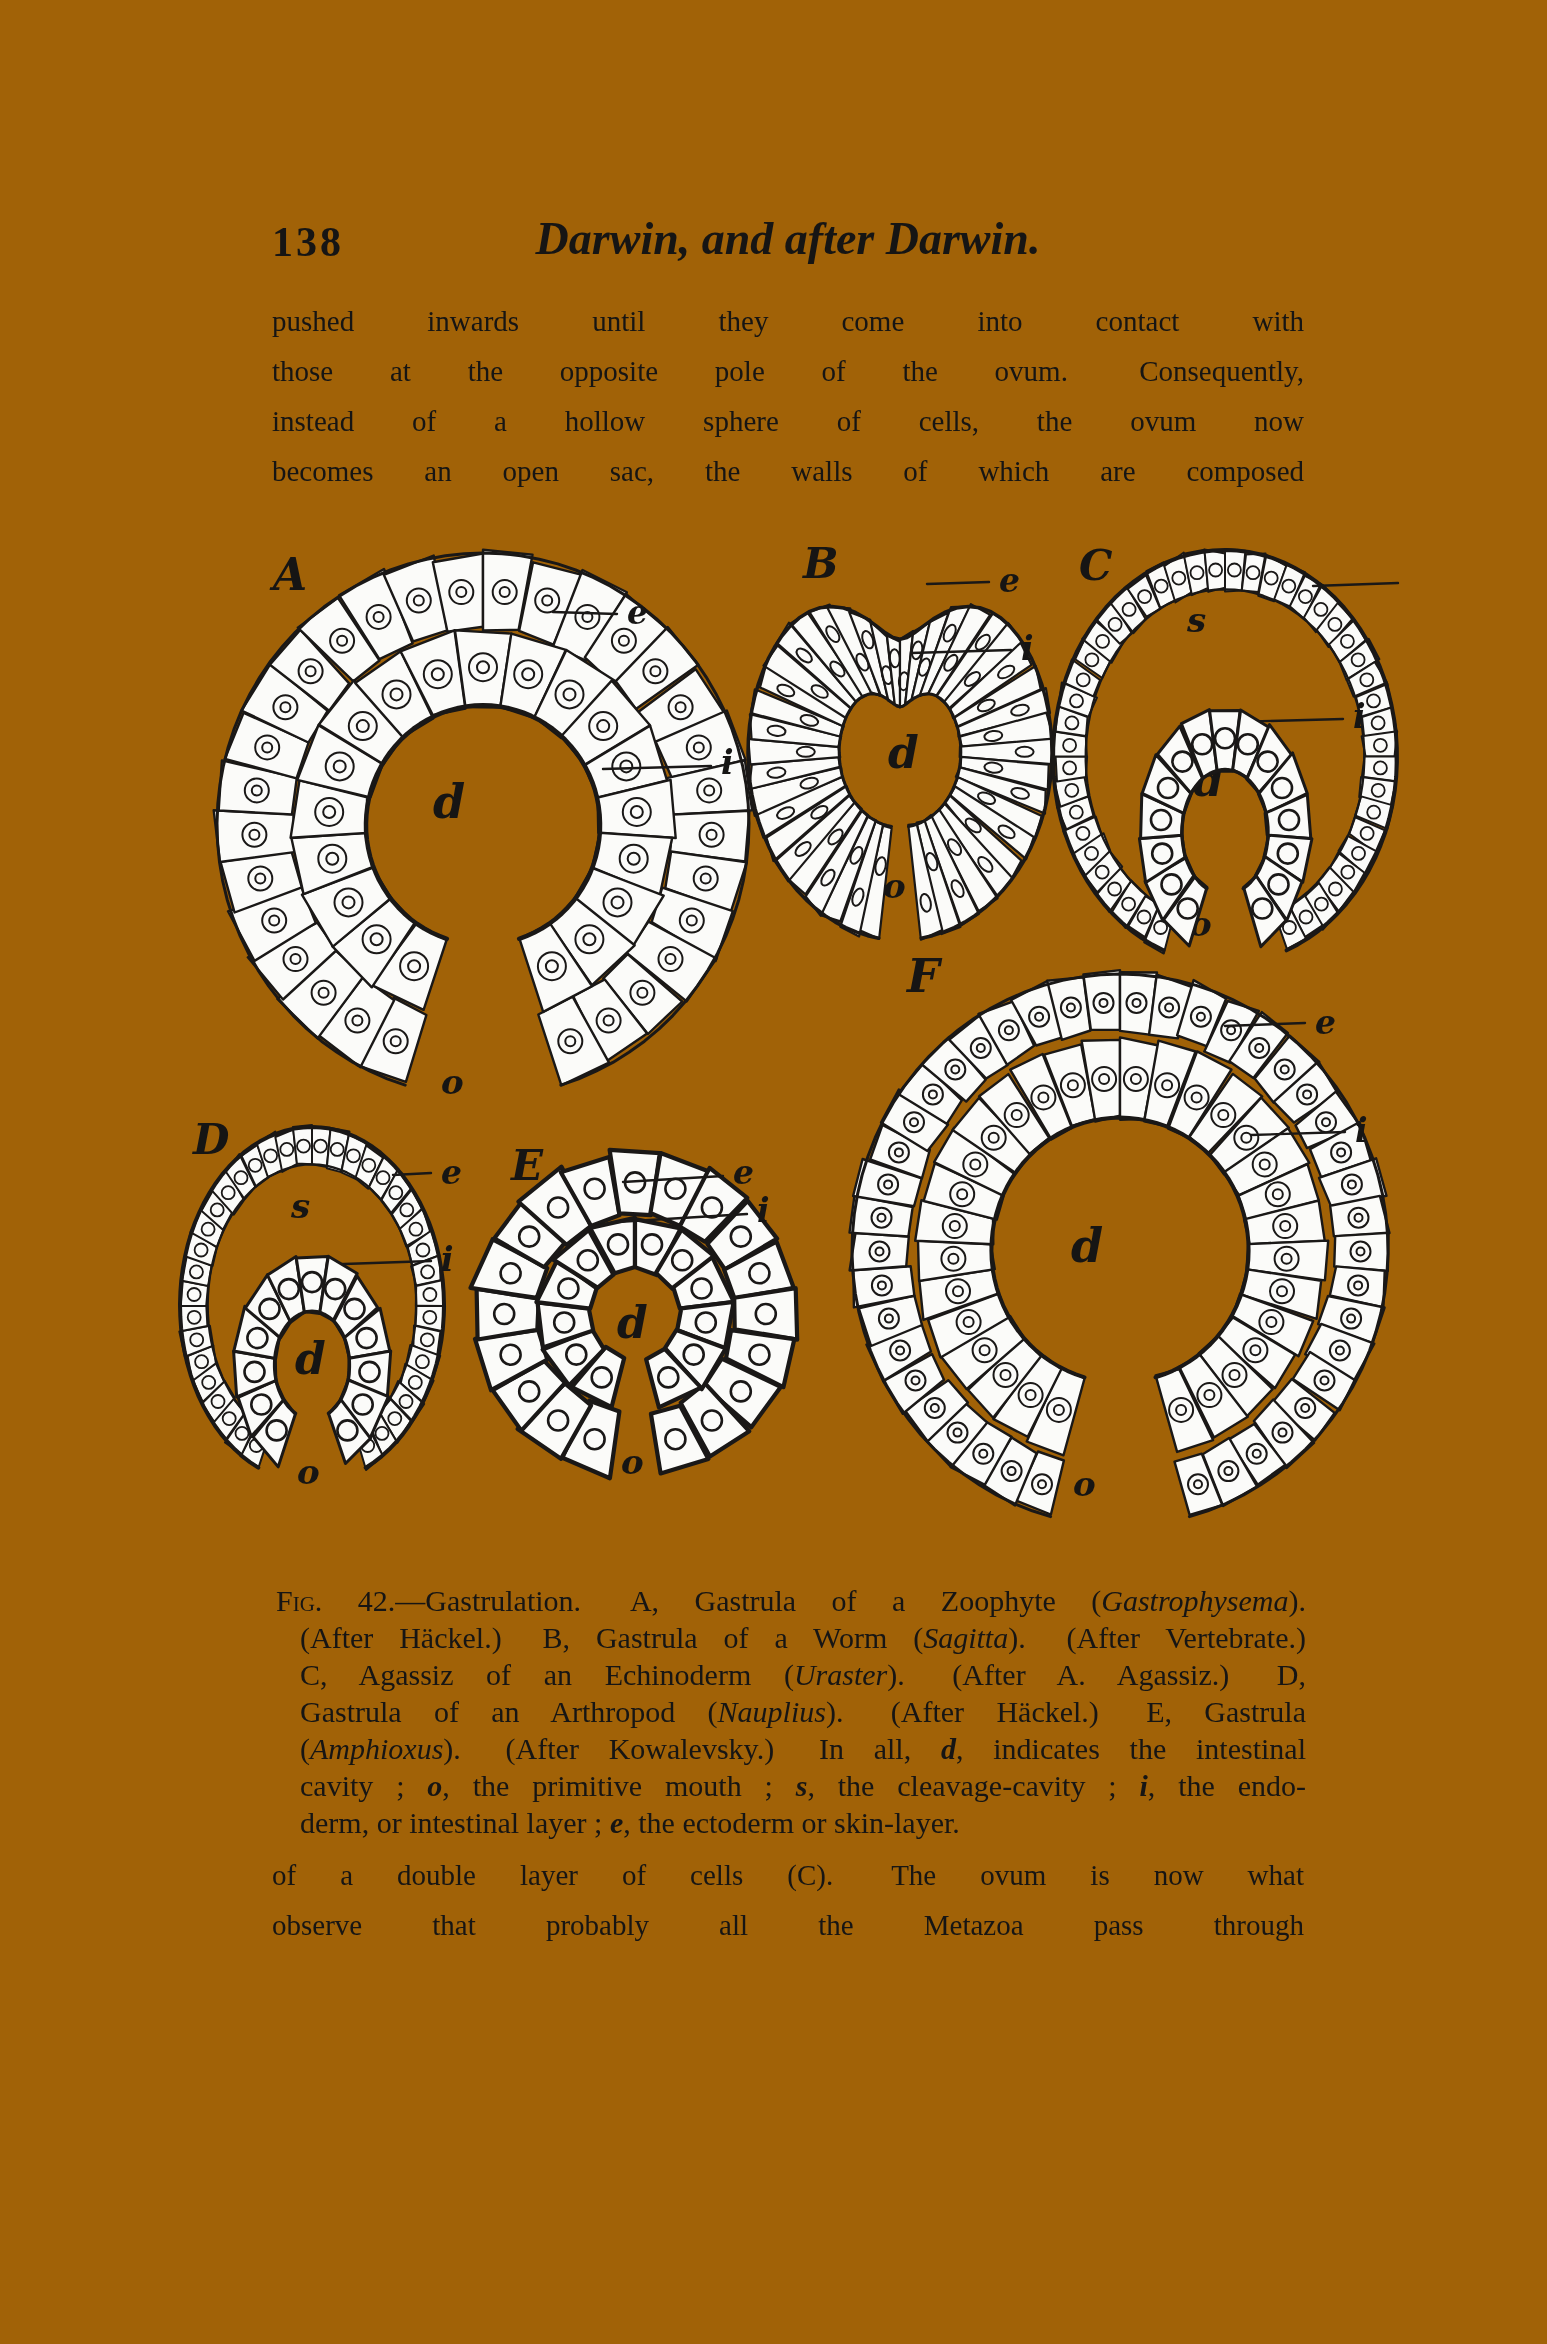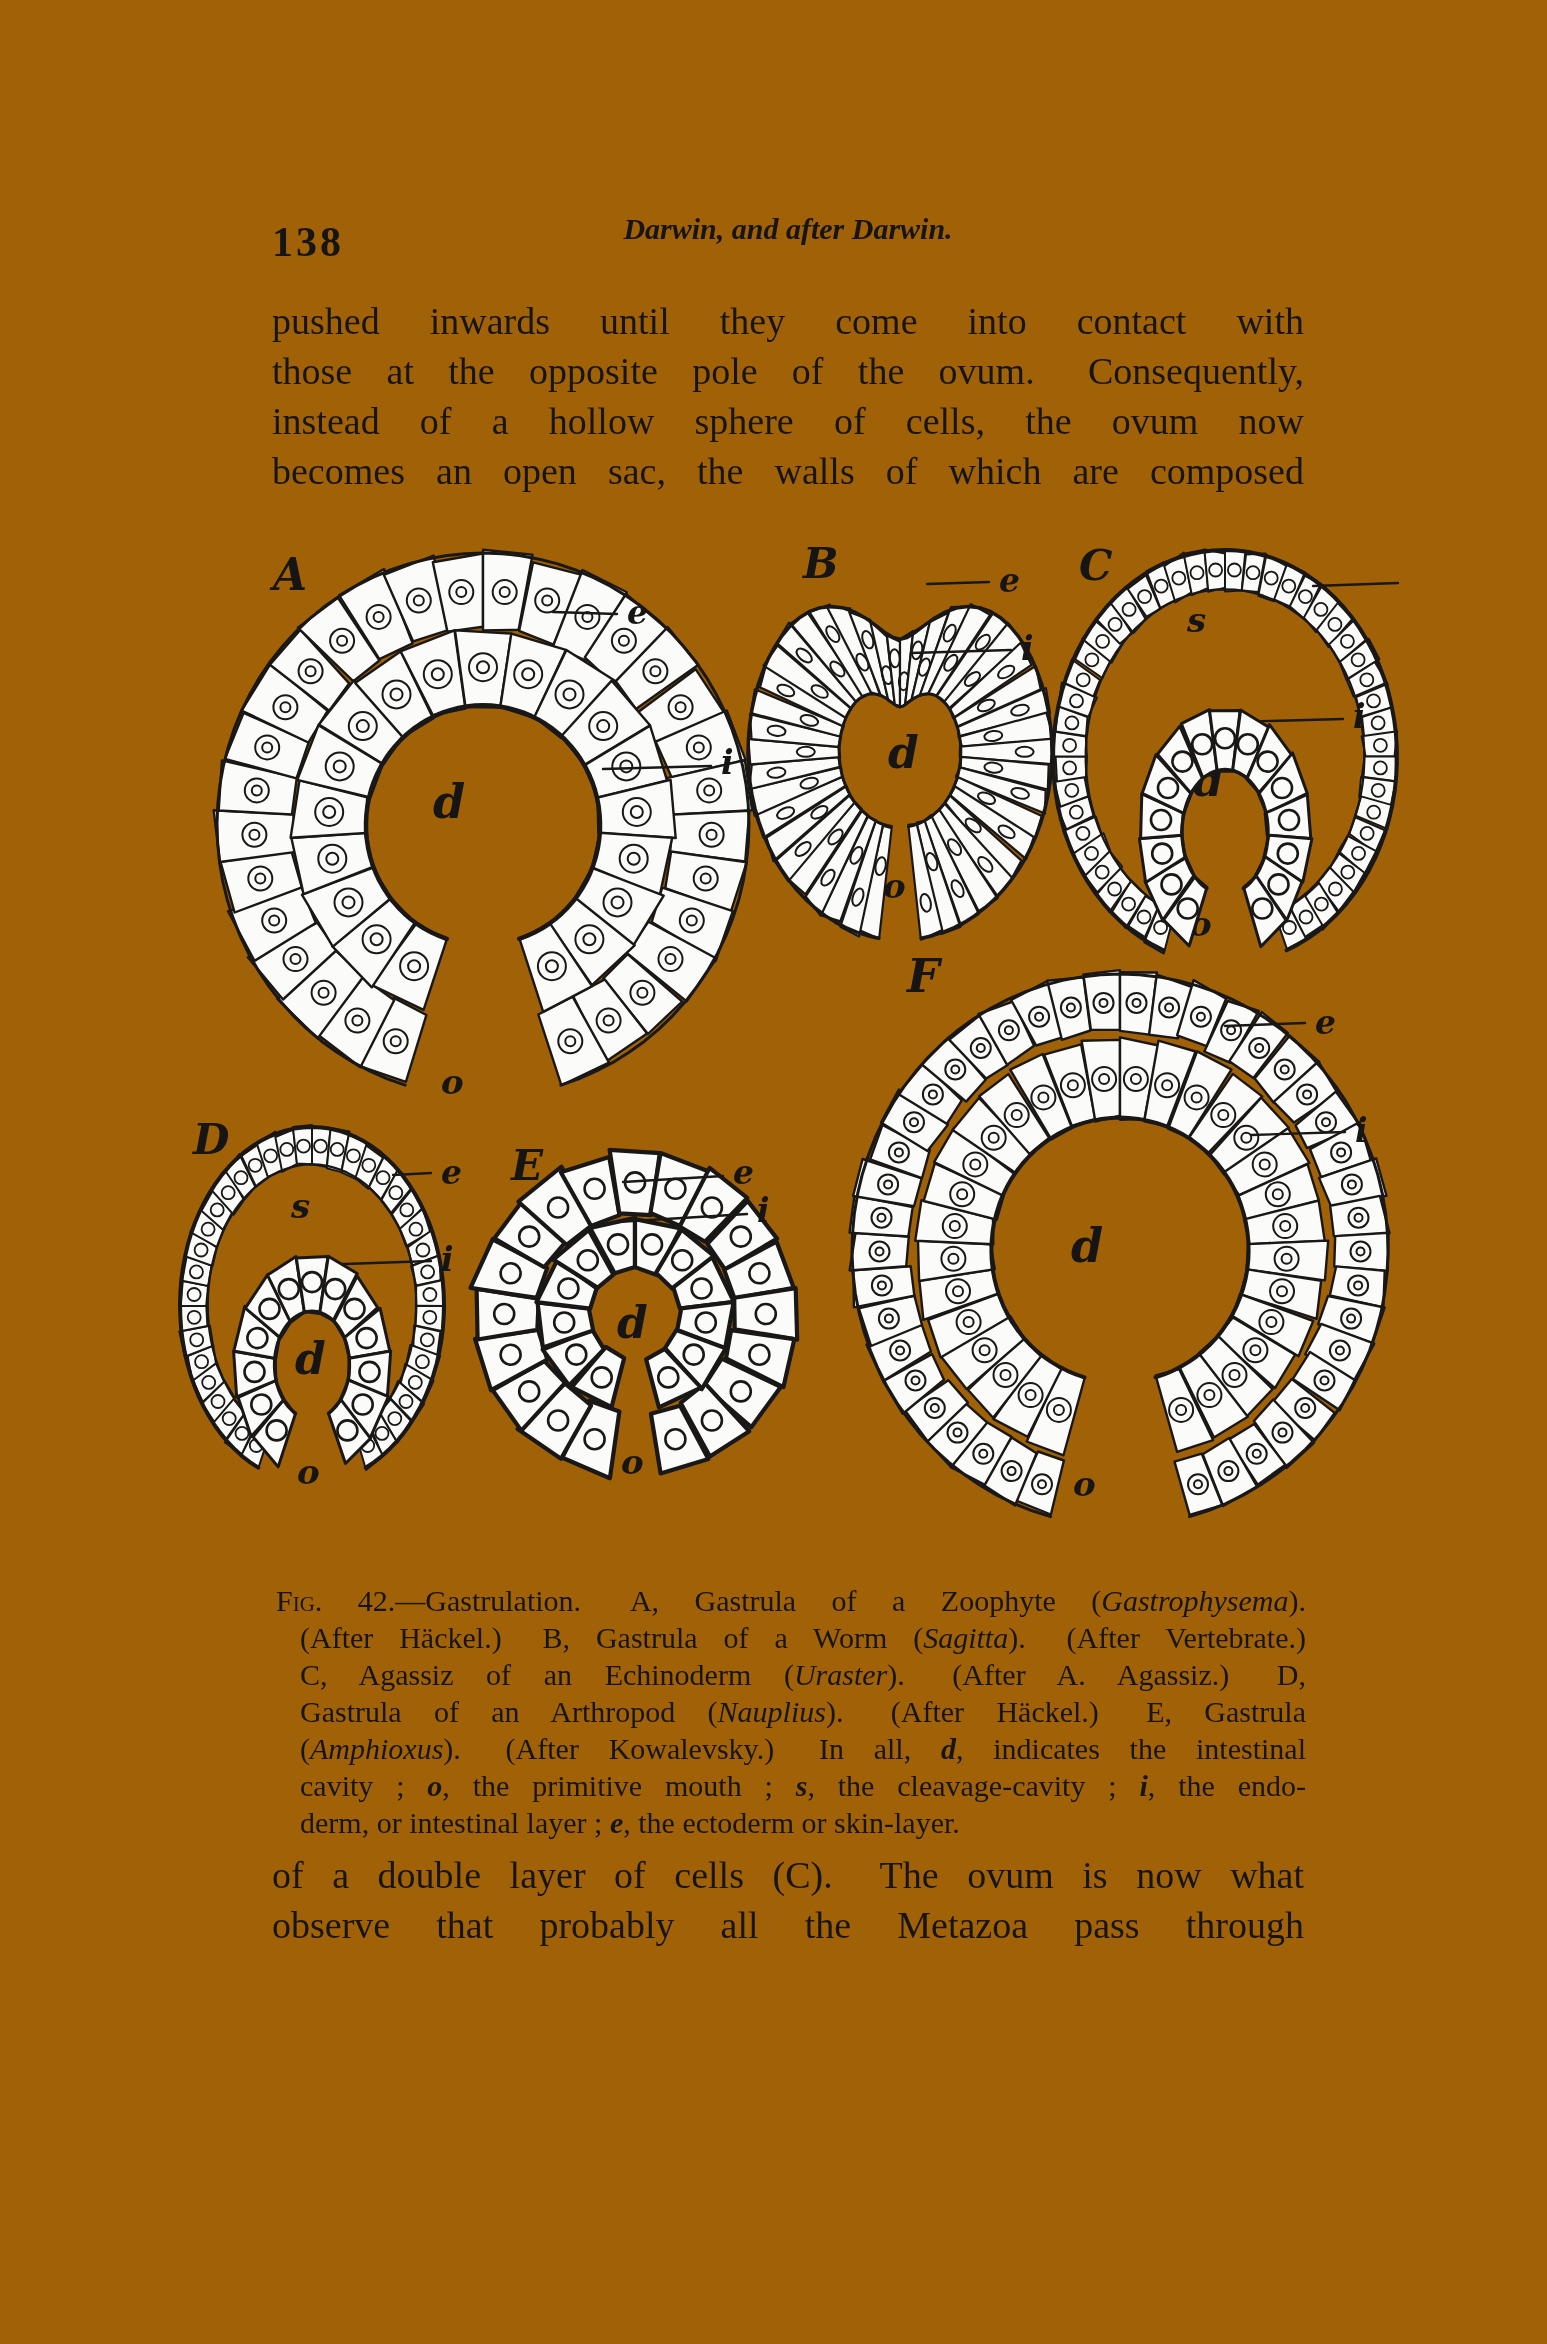--- a/index.html
+++ b/index.html
@@ -2,24 +2,24 @@
 <html><head>
 <meta charset="utf-8">
 <style>
   html,body{margin:0;padding:0;background:#fbfbf9;}
   .page{position:relative;width:1547px;height:2344px;background:#a16207;overflow:hidden;
         font-family:"Liberation Serif", serif;color:#161514;}
   
   .head{position:absolute;left:272px;top:212px;width:1032px;height:60px;}
   .pagenum{position:absolute;left:0;top:6px;font-size:42px;font-weight:bold;letter-spacing:3px;}
   .rtitle{position:absolute;left:0;right:0;text-align:center;top:0;font-style:italic;
-          font-weight:bold;font-size:30px;}
+          font-weight:bold;font-size:46px;}
   
   .para{position:absolute;left:272px;width:1032px;}
-  .para .bl{font-size:38px;line-height:50px;text-align:justify;text-align-last:justify;
+  .para .bl{font-size:29px;line-height:50px;text-align:justify;text-align-last:justify;
             white-space:normal;}
   #para-top{top:296px;}
   #para-bottom{top:1850px;}
   
   #fig-wrap{position:absolute;left:155px;top:520px;width:1250px;height:1030px;}
   #fig-svg text{font-family:"DejaVu Serif", serif;font-style:italic;font-weight:bold;fill:#161514;}
   
   #caption{position:absolute;left:300px;top:1538px;width:1006px;font-size:30px;line-height:37px;}
   .cap-line{text-align:justify;text-align-last:justify;}
   .cap-line:first-child{text-indent:-24px;margin-top:44px;}

